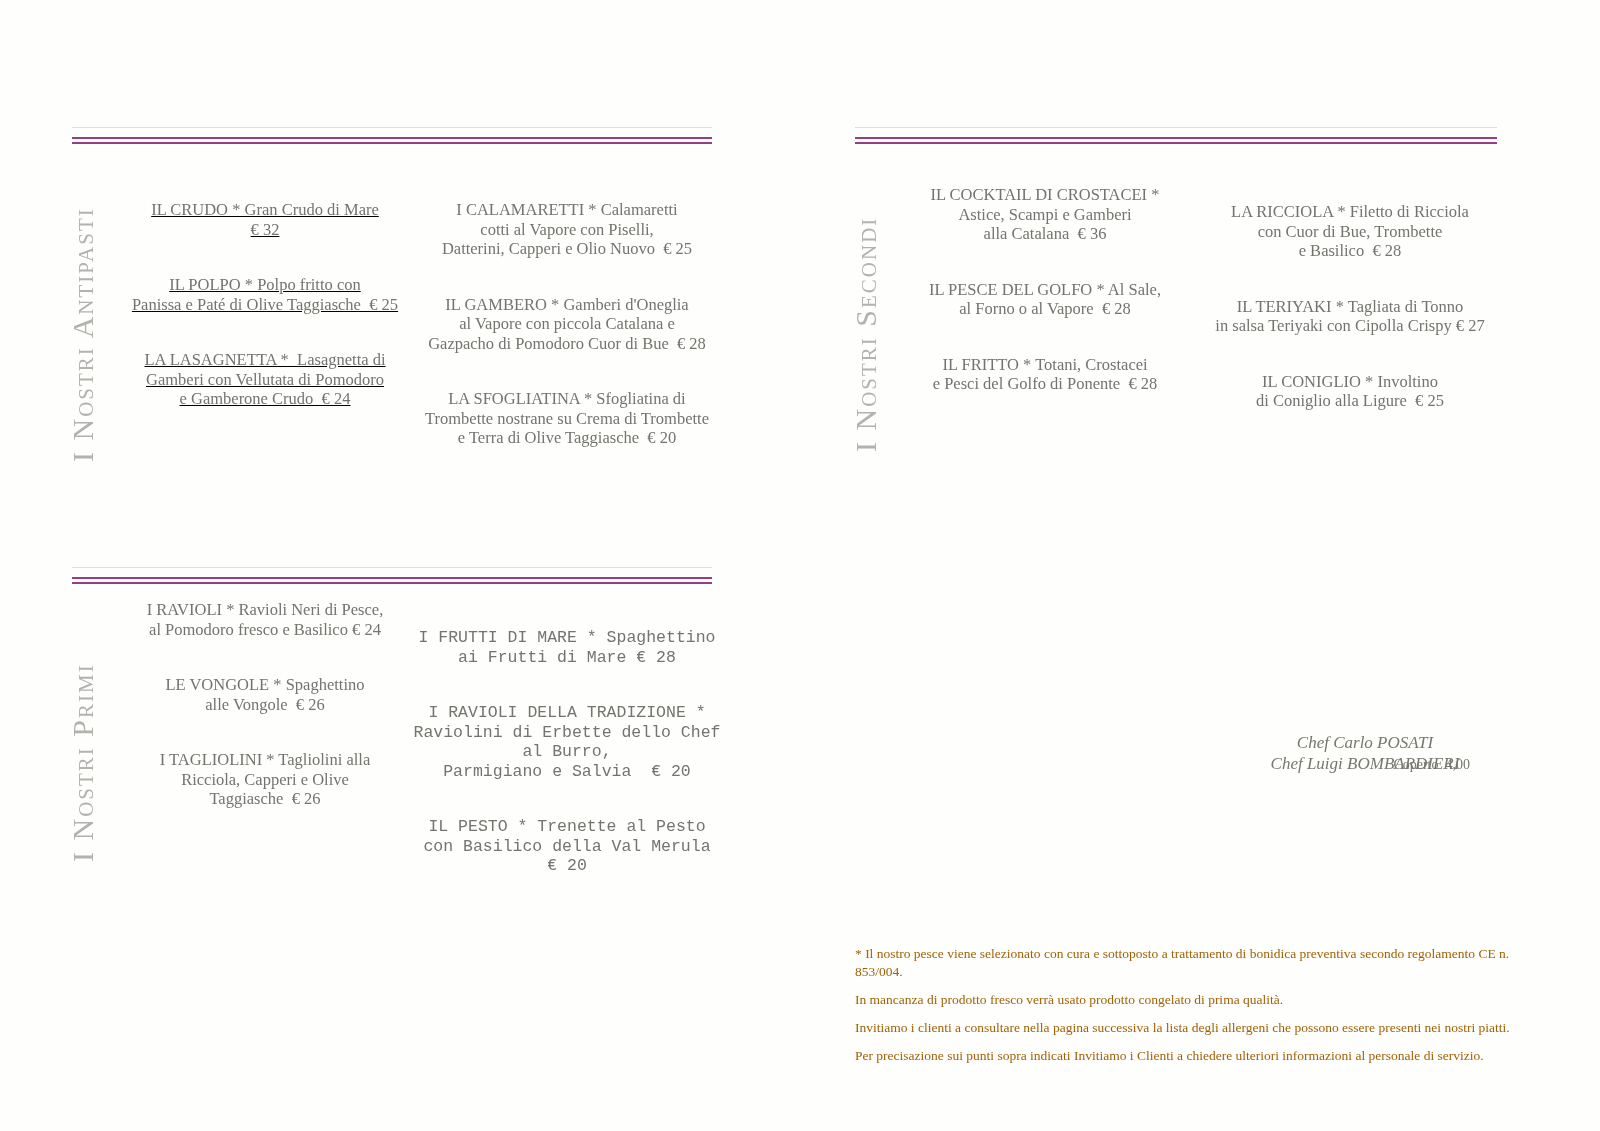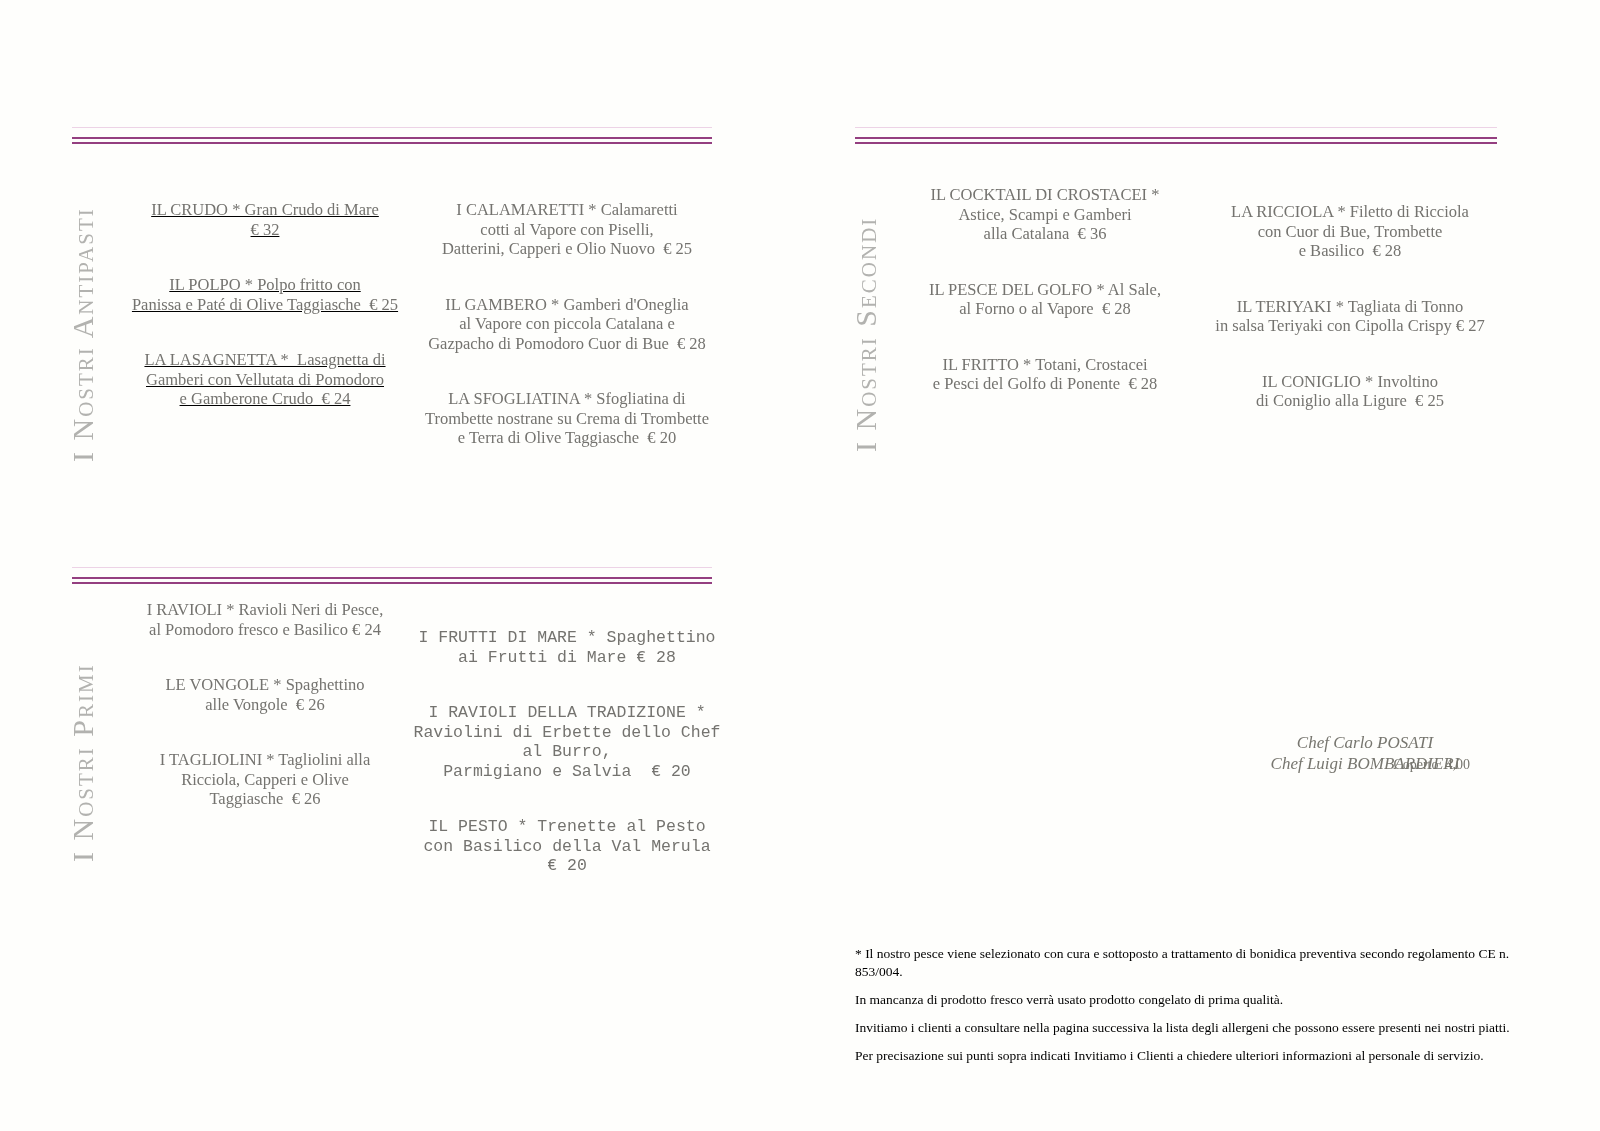--- a/index.html
+++ b/index.html
@@ -45,21 +45,21 @@
   }
   .chefs .line { font-size:17px; line-height:21px; color:#77766f; }
   .coperto {
     position:absolute; left:1230px; top:757px; width:240px;
     text-align:right; font-size:14px; color:#77766f; white-space:pre-wrap;
   }
   
   .footnotes { position:absolute; left:855px; top:945px; width:680px; }
   .footnote {
     font-size:13.5px; line-height:18px; margin-bottom:10px;
-    color:#000000; white-space:pre-wrap;
+    color:#a16207; white-space:pre-wrap;
   }
 </style>
 </head>
 <body>
 
 <div class="canvas">
 
   <div class="rule" style="left:72px; top:127px; width:640px;">
     <div class="faint"></div>
     <div class="dark1"></div>

